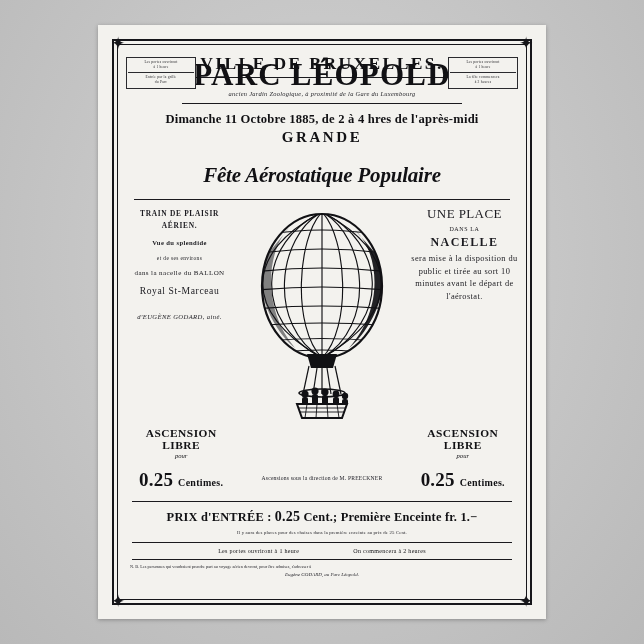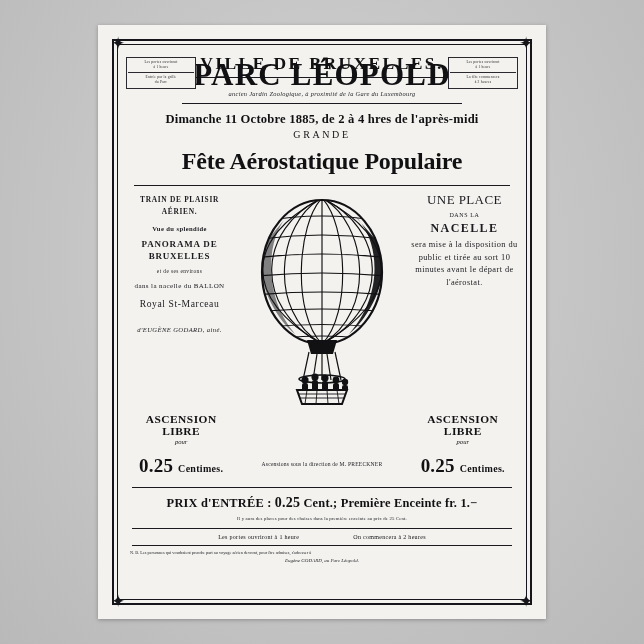--- a/index.html
+++ b/index.html
@@ -132,33 +132,34 @@
     background: #1a1a1e;
     margin: 6px 56px 8px 56px;
   }
 
   .date-line {
     font-size: 12.6px;
     font-weight: bold;
     letter-spacing: 0.2px;
   }
   .grande {
-    font-size: 10px;
-    font-weight: normal;
+    font-size: 15px;
+    font-weight: bold;
     letter-spacing: 2.6px;
     margin-top: 2px;
   }
 
   .fete {
     font-family: "Liberation Serif", serif;
     font-weight: bold;
-    font-size: 24px;
+    font-size: 21px;
     letter-spacing: -0.2px;
-    margin-top: 4px;
+    margin-top: 12px;
     line-height: 34px;
+    font-style: italic;
   }
   .rule-thin3 {
     height: 1px;
     background: #1a1a1e;
     margin: 7px 8px 8px 8px;
   }
 
   
   .mid {
     display: flex;
@@ -332,21 +333,20 @@
       <div class="date-line">Dimanche 11 Octobre 1885, de 2 à 4 hres de l'après-midi</div>
       <div class="grande">GRANDE</div>
       <div class="fete">Fête Aérostatique Populaire</div>
       <div class="rule-thin3"></div>
 
       <div class="mid">
 
         <div class="col-side col-left">
           <div class="l1">TRAIN DE PLAISIR AÉRIEN.</div>
           <div class="l2">Vue du splendide</div>
-          <div class="l3">PANORAMA DE BRUXELLES</div>
           <div class="l4">et de ses environs</div>
           <div class="l5">dans la nacelle du BALLON</div>
           <div class="l6">Royal St-Marceau</div>
           <div class="l7">d'EUGÈNE GODARD, ainé.</div>
         </div>
 
         <div class="balloon-col">
           <svg class="balloon-svg" width="170" height="215" viewBox="0 0 170 215">
             <defs>
               <clipPath id="envclip">

